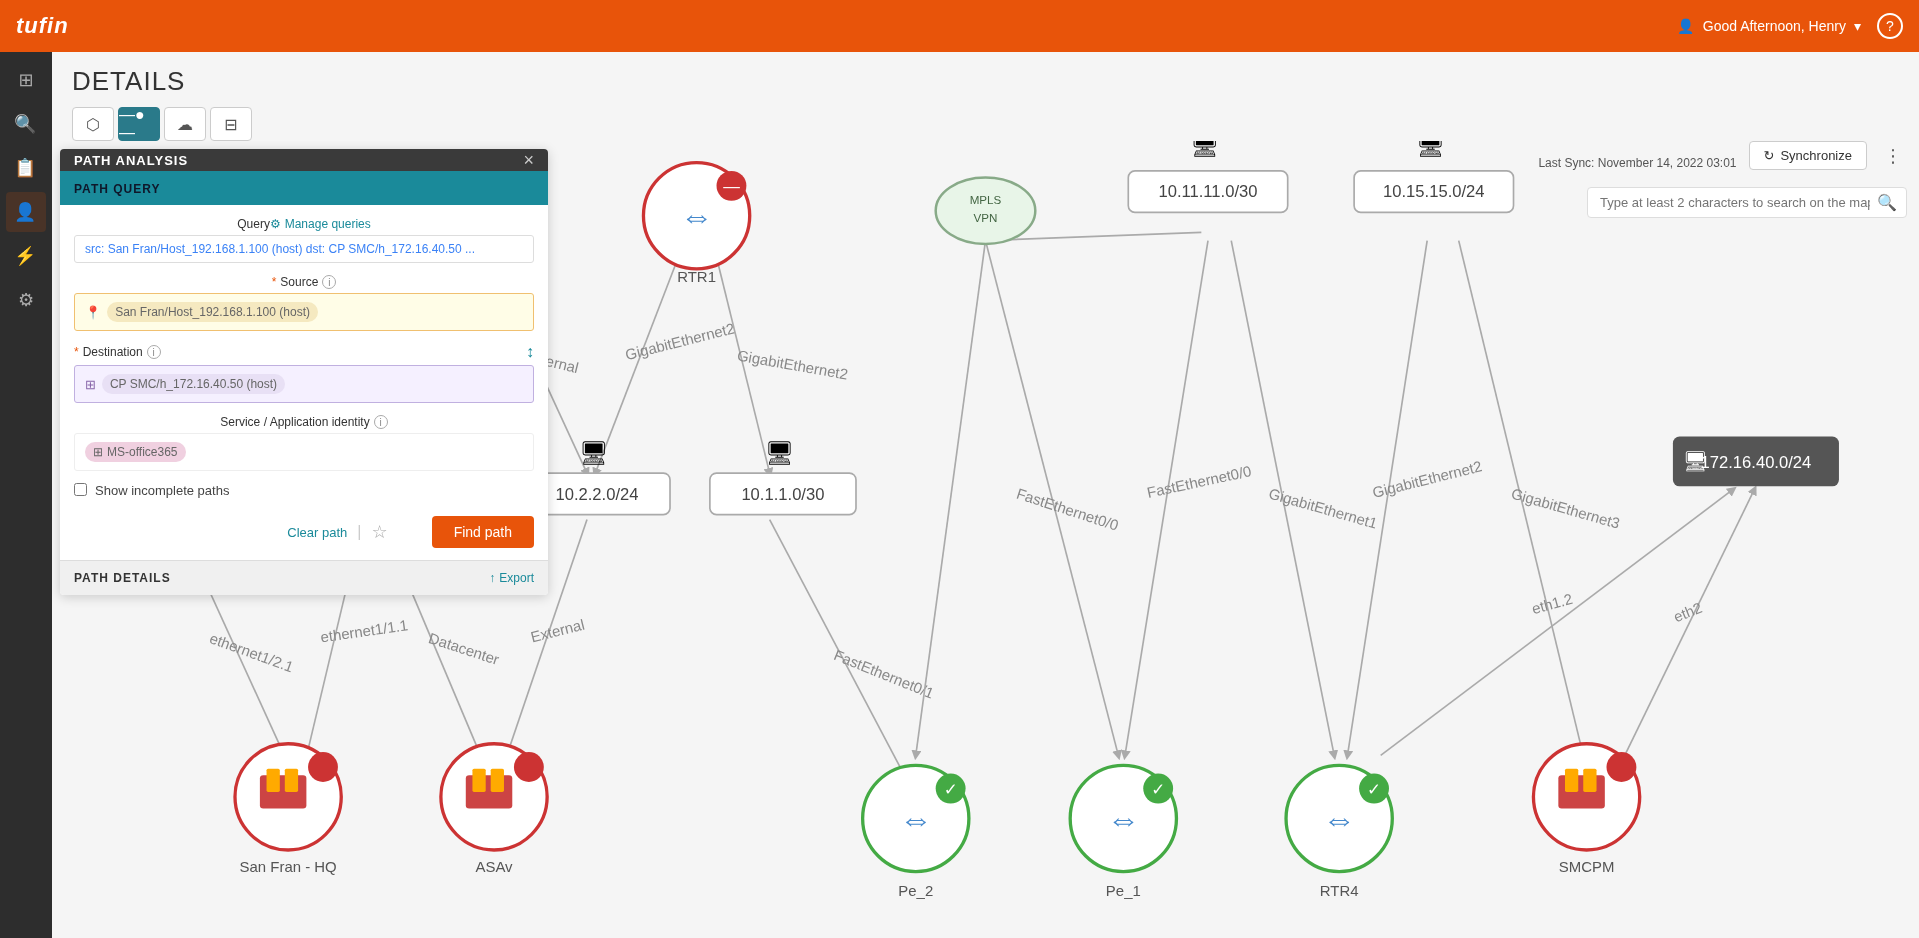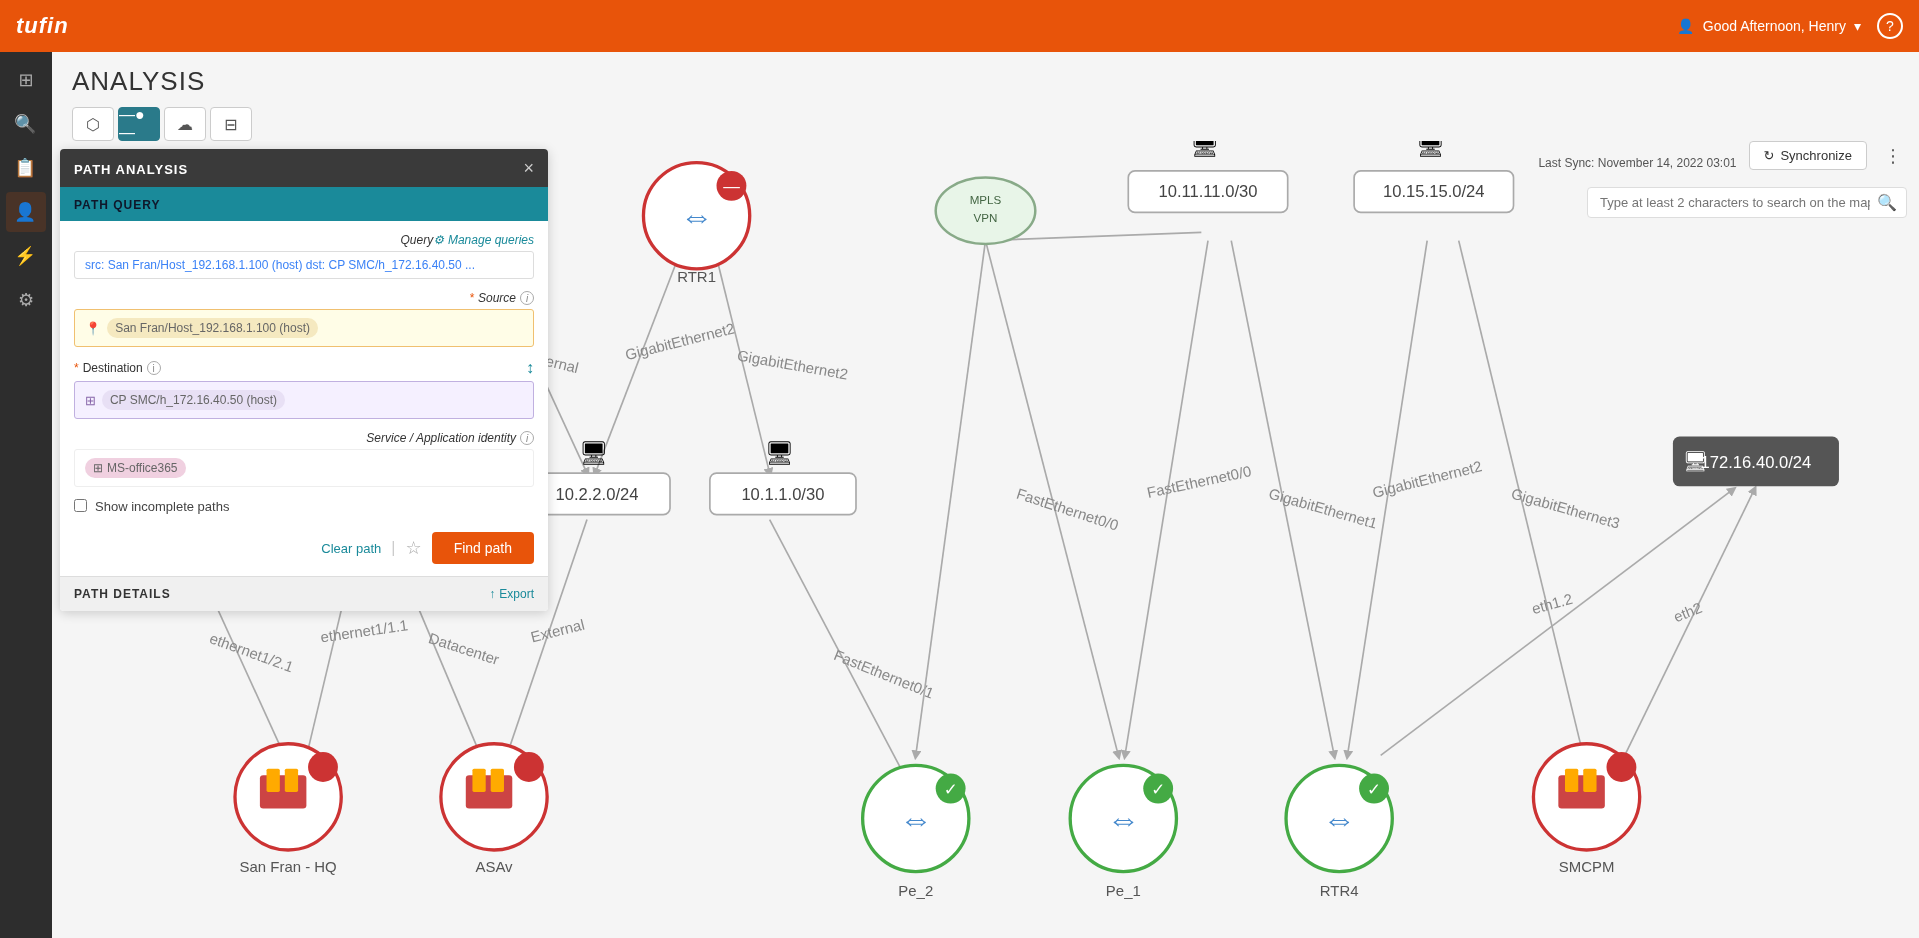--- a/index.html
+++ b/index.html
@@ -203,23 +203,23 @@
       left: 8px;
       width: 488px;
       background: white;
       border-radius: 4px;
       box-shadow: 0 2px 12px rgba(0,0,0,0.18);
       z-index: 20;
       overflow: hidden;
     }
     .path-panel-header {
       background: #3a3a3a;
-      padding: 10px 14px;
-      display: flex;
-      align-items: flex-end;
+      padding: 2px 14px;
+      display: flex;
+      align-items: center;
       justify-content: space-between;
     }
     .path-panel-title {
       color: white;
       font-size: 13px;
       font-weight: bold;
       letter-spacing: 1px;
     }
     .path-panel-close {
       color: #ccc;
@@ -239,23 +239,22 @@
     }
     .path-panel-body {
       padding: 12px 14px;
     }
     .form-row {
       margin-bottom: 12px;
     }
     .form-label {
       display: flex;
       align-items: center;
-      justify-content: flex-end;
+      justify-content: center;
       margin-bottom: 4px;
-      font-style: italic;
     }
     .form-label-text {
       font-size: 12px;
       color: #333;
       display: flex;
       align-items: center;
       gap: 4px;
     }
     .form-label-text .required {
       color: #e8540a;
@@ -382,20 +381,21 @@
     }
     .find-path-btn {
       background: #e8540a;
       color: white;
       border: none;
       border-radius: 4px;
       padding: 8px 22px;
       font-size: 14px;
       cursor: pointer;
       font-weight: 500;
+      margin-left: 34px;
     }
     .path-details-header {
       background: #f0f0f0;
       padding: 10px 14px;
       display: flex;
       align-items: center;
       justify-content: space-between;
       border-top: 1px solid #ddd;
     }
     .path-details-title {
@@ -458,21 +458,21 @@
     <div class="sidebar-icon">⊞</div>
     <div class="sidebar-icon">🔍</div>
     <div class="sidebar-icon">📋</div>
     <div class="sidebar-icon active">👤</div>
     <div class="sidebar-icon">⚡</div>
     <div class="sidebar-icon">⚙</div>
   </div>
 
   <div class="content">
     <div class="page-header">
-      <div class="page-title">ANALYSIS</div>
+      <div class="page-title">DETAILS</div>
       <div class="view-tabs">
         <div class="view-tab" title="Physical">⬡</div>
         <div class="view-tab active" title="Logical">—●—</div>
         <div class="view-tab" title="Cloud">☁</div>
         <div class="view-tab" title="Detail view">⊟</div>
       </div>
     </div>
 
     <div class="map-area">
 

